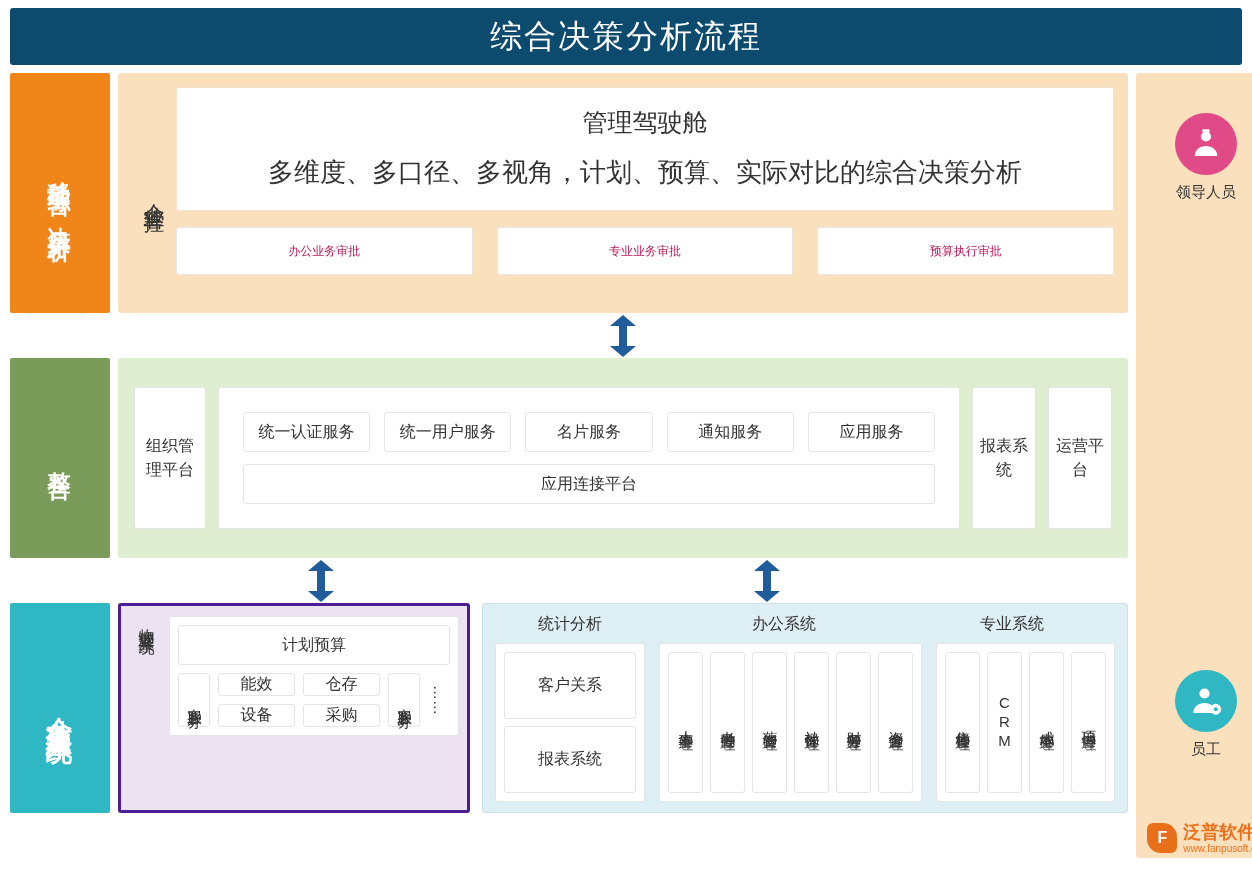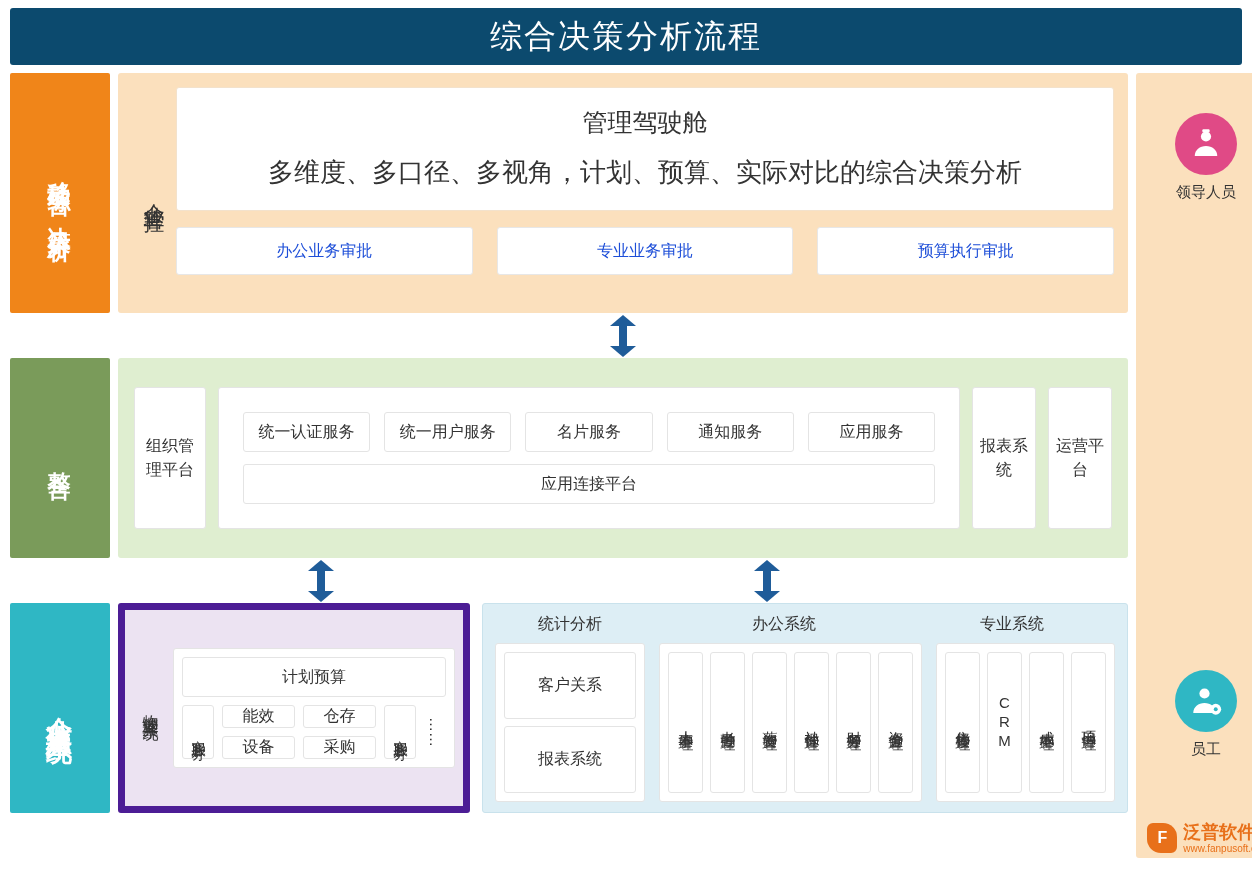--- a/index.html
+++ b/index.html
@@ -58,21 +58,21 @@
   .cockpit{
     background:#fff;border-radius:3px;border:1px solid #f3e2cc;
     padding:18px 10px 20px;text-align:center;
   }
   .cockpit .t1{font-size:25px;color:#333;margin-bottom:16px;}
   .cockpit .t2{font-size:26px;color:#333;}
   .approve-row{display:flex;gap:24px;}
   .approve{
     flex:1;background:#fff;border:1px solid #e7e7e7;border-radius:3px;
     height:46px;display:flex;align-items:center;justify-content:center;
-    font-size:16px;color:#1d4ed8;
+    font-size:12px;color:#be185d;
   }
 
   
   .arrow-wrap{height:45px;display:flex;align-items:center;}
   .arrow-d{width:26px;height:42px;position:relative;}
   .arrow-d .stem{position:absolute;left:9px;top:8px;width:8px;height:26px;background:#1f5c99;}
   .arrow-d .up{position:absolute;left:0;top:0;width:0;height:0;border-left:13px solid transparent;border-right:13px solid transparent;border-bottom:11px solid #1f5c99;}
   .arrow-d .dn{position:absolute;left:0;bottom:0;width:0;height:0;border-left:13px solid transparent;border-right:13px solid transparent;border-top:11px solid #1f5c99;}
   .arrow-center{justify-content:center;}
   .arrow-two{display:flex;justify-content:flex-start;gap:0;}
@@ -86,22 +86,22 @@
   }
   .org-plat{width:72px;padding:6px;line-height:1.5;}
   .services-col{flex:1;display:flex;flex-direction:column;gap:12px;background:#fff;border:1px solid #e4e4e4;border-radius:3px;padding:24px;box-sizing:border-box;}
   .services-row{display:flex;gap:14px;}
   .svc{flex:1;height:40px;}
   .connect{height:40px;}
   .tailbox{width:64px;padding:6px;line-height:1.5;}
 
   
   .purple-card{
-    width:352px;background:#ece3f2;border:7px solid #4c1d95;border-radius:3px;
-    display:flex;align-items:center;padding:10px 8px;box-sizing:border-box;gap:6px;
+    width:352px;background:#ece3f2;border:3px solid #4c1d95;border-radius:3px;
+    display:flex;align-items:flex-start;padding:10px 8px;box-sizing:border-box;gap:6px;
   }
   .pm-label{writing-mode:vertical-rl;text-orientation:upright;font-size:16px;letter-spacing:2px;display:flex;align-items:center;justify-content:center;width:34px;}
   .pm-inner{flex:1;background:#fff;border:1px solid #e4e4e4;border-radius:3px;padding:8px;display:flex;flex-direction:column;gap:8px;box-sizing:border-box;}
   .plan-budget{height:38px;border:1px solid #e4e4e4;border-radius:3px;display:flex;align-items:center;justify-content:center;font-size:16px;}
   .pm-body{flex:1;display:flex;gap:8px;}
   .vcell{
     border:1px solid #e4e4e4;border-radius:3px;background:#fff;
     writing-mode:vertical-rl;text-orientation:upright;font-size:15px;letter-spacing:2px;
     display:flex;align-items:center;justify-content:center;width:30px;
   }

